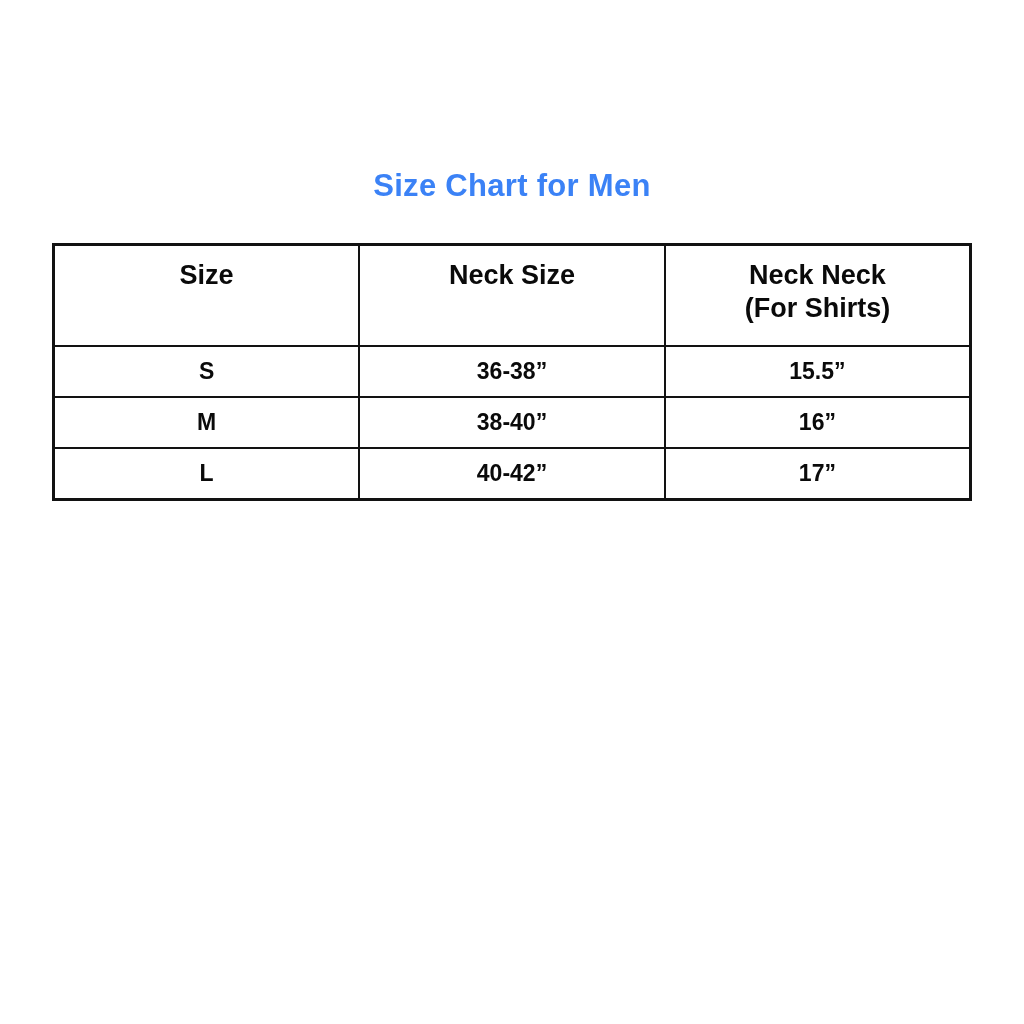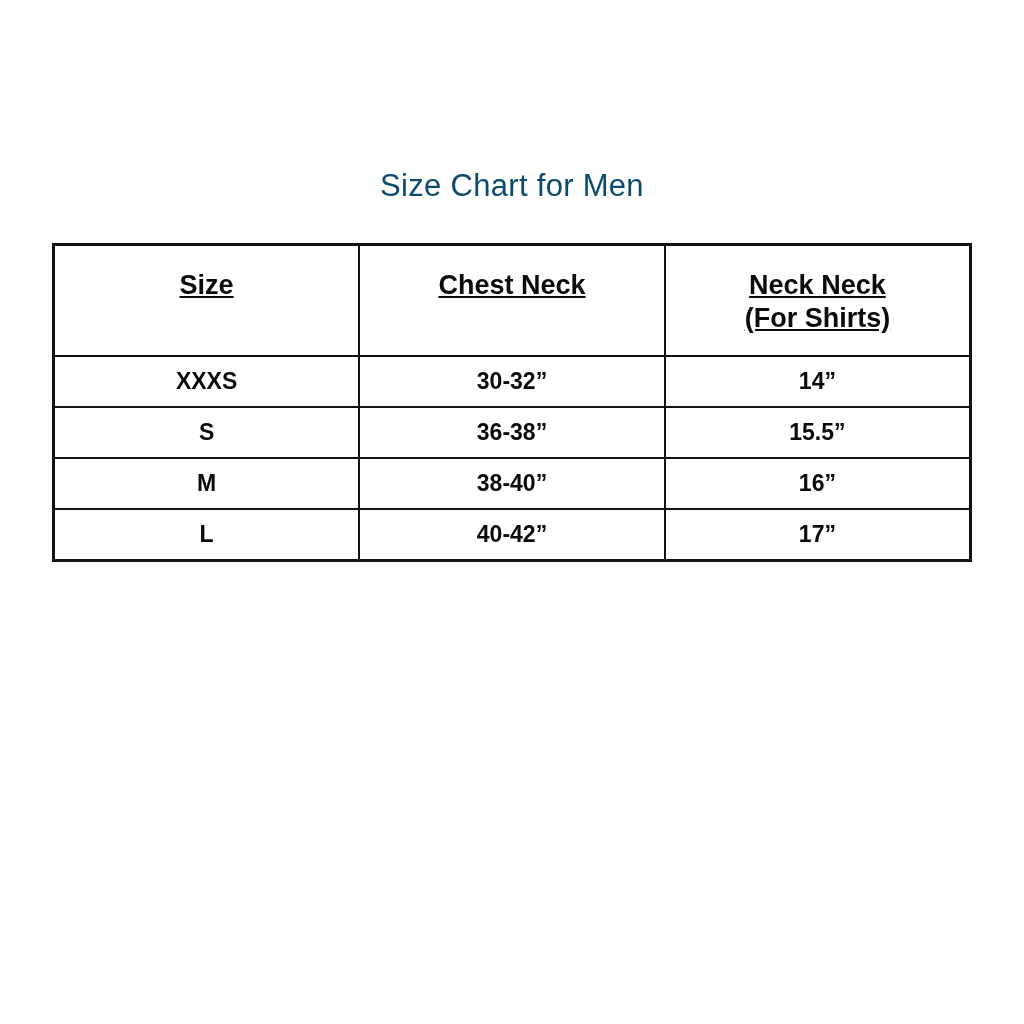--- a/index.html
+++ b/index.html
@@ -20,23 +20,23 @@
     background: #ffffff;
     overflow: hidden;
   }
   .chart-title {
     position: absolute;
     top: 168px;
     left: 0;
     width: 100%;
     text-align: center;
     font-size: 31px;
-    font-weight: normal;
+    font-weight: bold;
     letter-spacing: 0.3px;
-    color: #0c4a6e;
+    color: #3b82f6;
   }
   table.size-table {
     position: absolute;
     left: 52px;
     top: 243px;
     width: 920px;
     border-collapse: collapse;
     table-layout: fixed;
     background: #ffffff;
     border: 3px solid #121212;
@@ -45,24 +45,23 @@
   table.size-table td {
     border: 2px solid #121212;
     text-align: center;
     font-weight: bold;
     color: #0a0a0a;
     padding: 0;
   }
   table.size-table th {
     height: 86px;
     vertical-align: top;
-    padding-top: 23px;
+    padding-top: 13px;
     font-size: 27px;
     line-height: 33px;
-    text-decoration: underline;
   }
   table.size-table td {
     height: 49px;
     vertical-align: middle;
     font-size: 23px;
   }
   .header-sublabel:empty {
     display: none;
   }
 </style>
@@ -74,35 +73,30 @@
   <div class="chart-title">Size Chart for Men</div>
 
   <table class="size-table">
     <thead>
       <tr>
         <th>
           <div class="header-label">Size</div>
 
         </th>
         <th>
-          <div class="header-label">Chest Neck</div>
+          <div class="header-label">Neck Size</div>
 
         </th>
         <th>
           <div class="header-label">Neck Neck</div>
           <div class="header-sublabel">(For Shirts)</div>
         </th>
       </tr>
     </thead>
     <tbody>
-      <tr>
-        <td>XXXS</td>
-        <td>30-32”</td>
-        <td>14”</td>
-      </tr>
       <tr>
         <td>S</td>
         <td>36-38”</td>
         <td>15.5”</td>
       </tr>
       <tr>
         <td>M</td>
         <td>38-40”</td>
         <td>16”</td>
       </tr>

